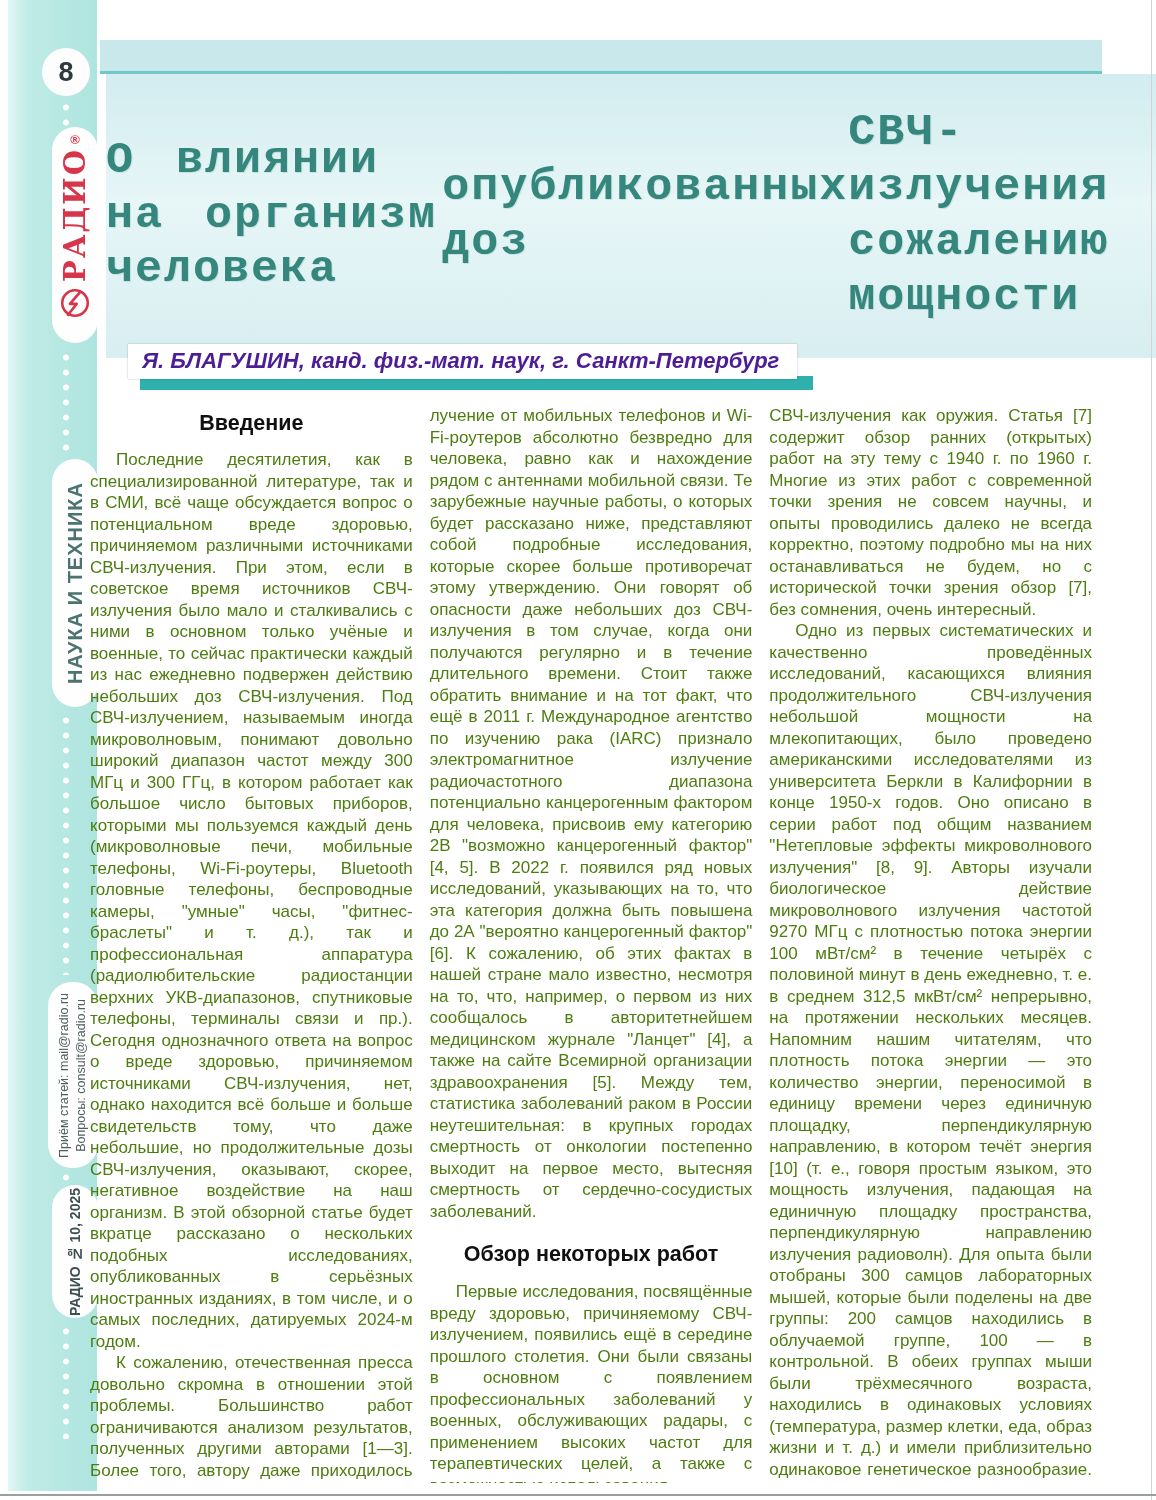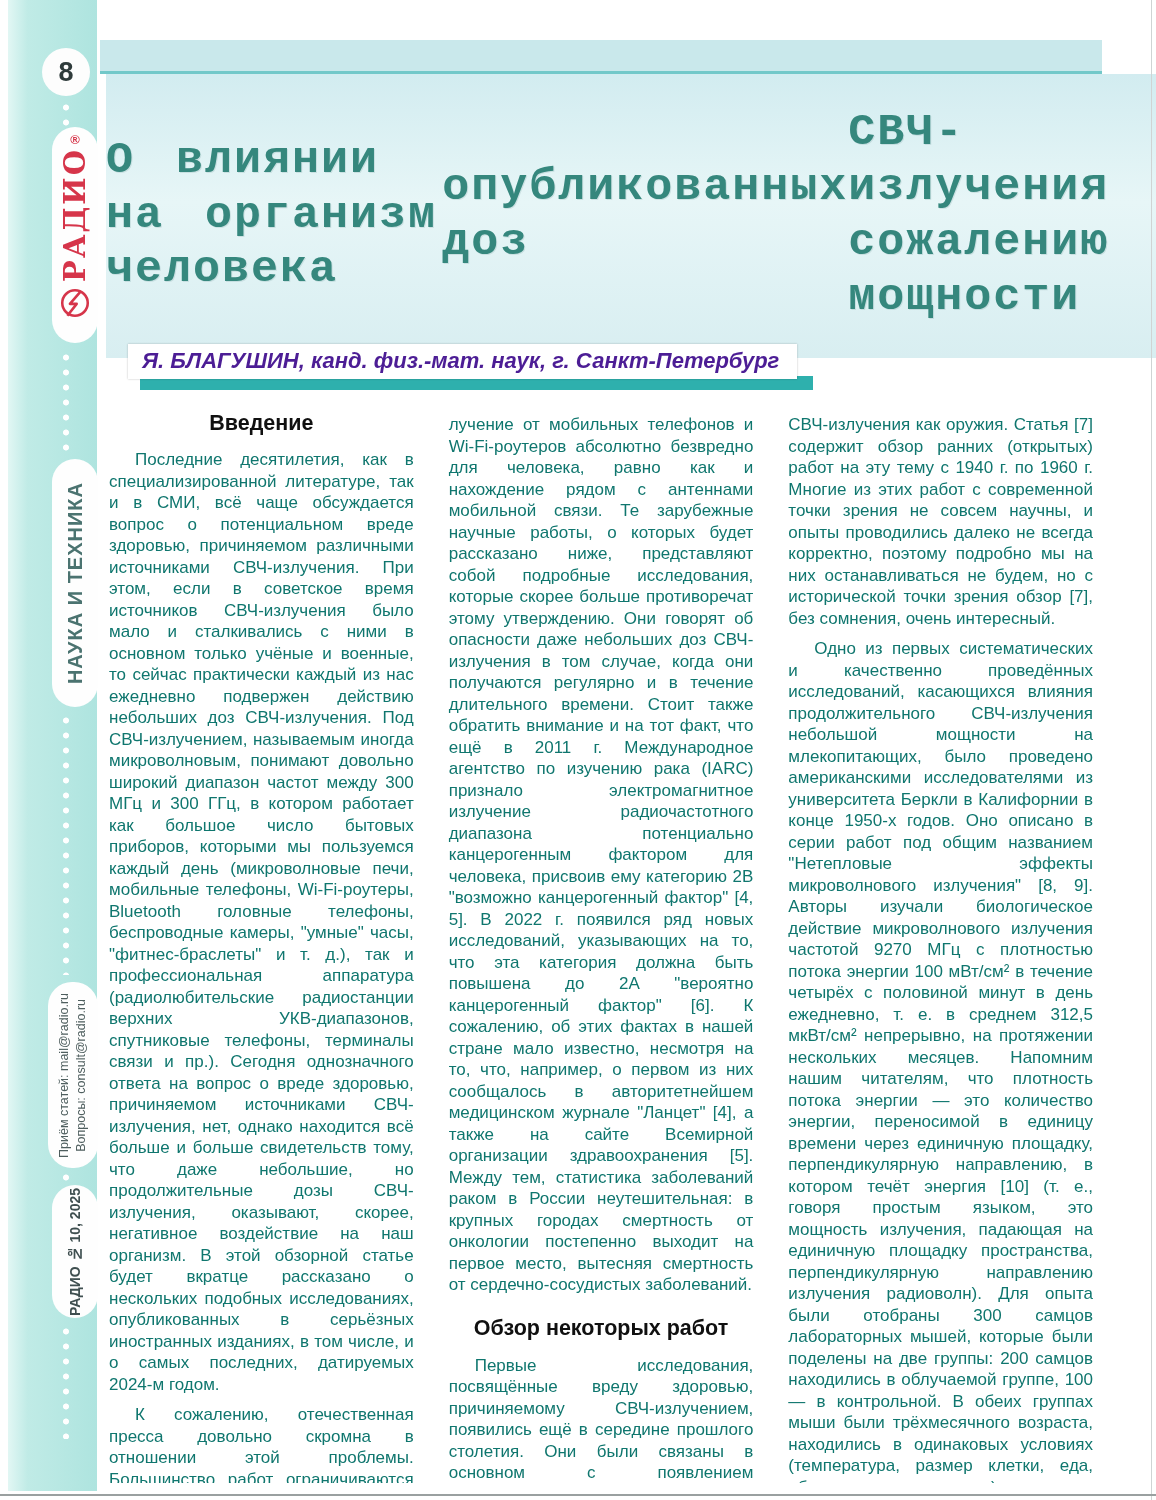--- a/index.html
+++ b/index.html
@@ -44,26 +44,26 @@
   .subtitle-line{font-weight:bold;color:#415e66;font-size:39px;line-height:1.2;margin-top:14px;
               letter-spacing:1px;word-spacing:6px;}
   .author-wrap{position:absolute;left:128px;top:344px;}
   .author-box{position:relative;z-index:2;background:#ffffff;box-shadow:0 0 2px rgba(0,0,0,0.25);
               padding:4px 18px 5px 14px;font-size:22px;font-weight:bold;font-style:italic;color:#4c1d95;
               white-space:nowrap;}
   .author-bar{position:absolute;z-index:1;left:12px;right:-16px;top:calc(100% - 3px);height:14px;
               background:#2eb0ad;}
 
   
-  .columns{position:absolute;left:100px;top:405px;width:1002px;height:1078px;overflow:hidden;
+  .columns{position:absolute;left:90px;top:405px;width:1002px;height:1078px;overflow:hidden;
            display:flex;gap:17px;}
   .col{flex:1 1 0;min-width:0;}
   .col h2{font-size:21.5px;font-weight:bold;color:#101010;text-align:center;margin:6px 0 13px 0;}
   .col h2.mid{margin:20px 0 14px 0;}
-  .col p{font-size:17px;line-height:21.5px;color:#0f766e;text-align:justify;margin:9px;
+  .col p{font-size:17px;line-height:21.5px;color:#4d7c0f;text-align:justify;margin:0;
          hyphens:auto;-webkit-hyphens:auto;}
   .col p.indent{text-indent:26px;}
 </style>
 </head>
 <body>
 
 <div class="page">
 
   <aside class="sidebar">
     <div class="page-num-circle">8</div>

